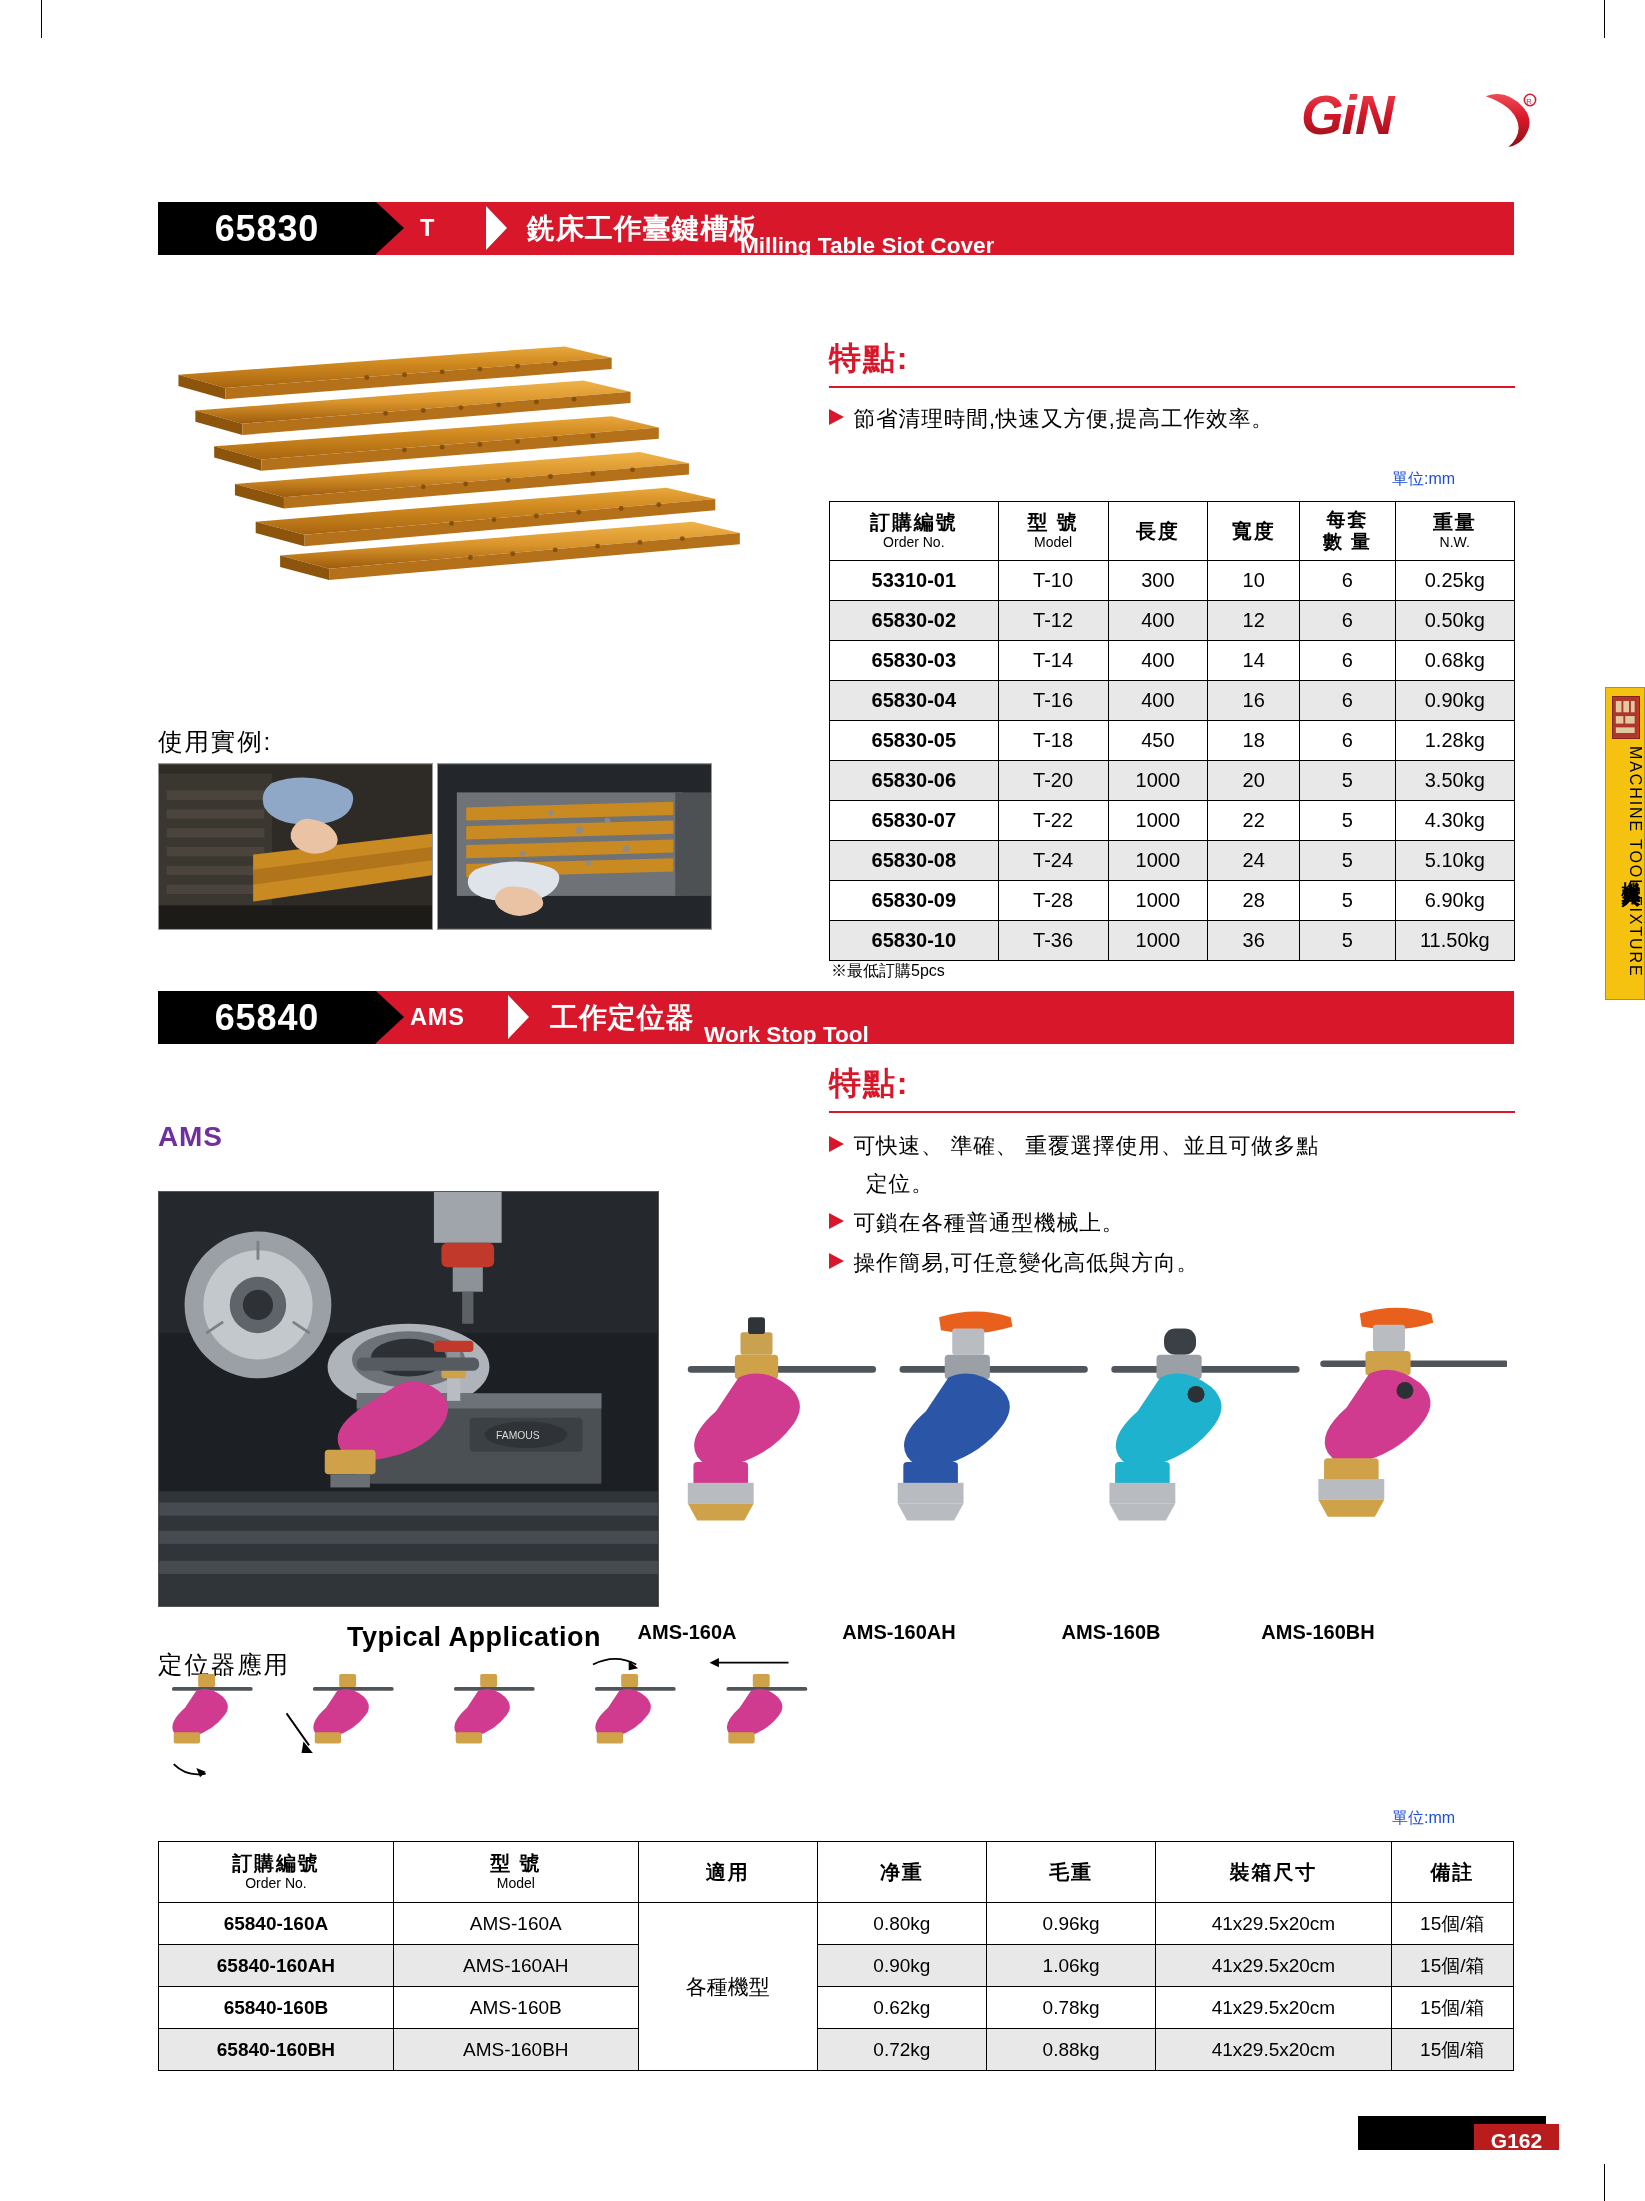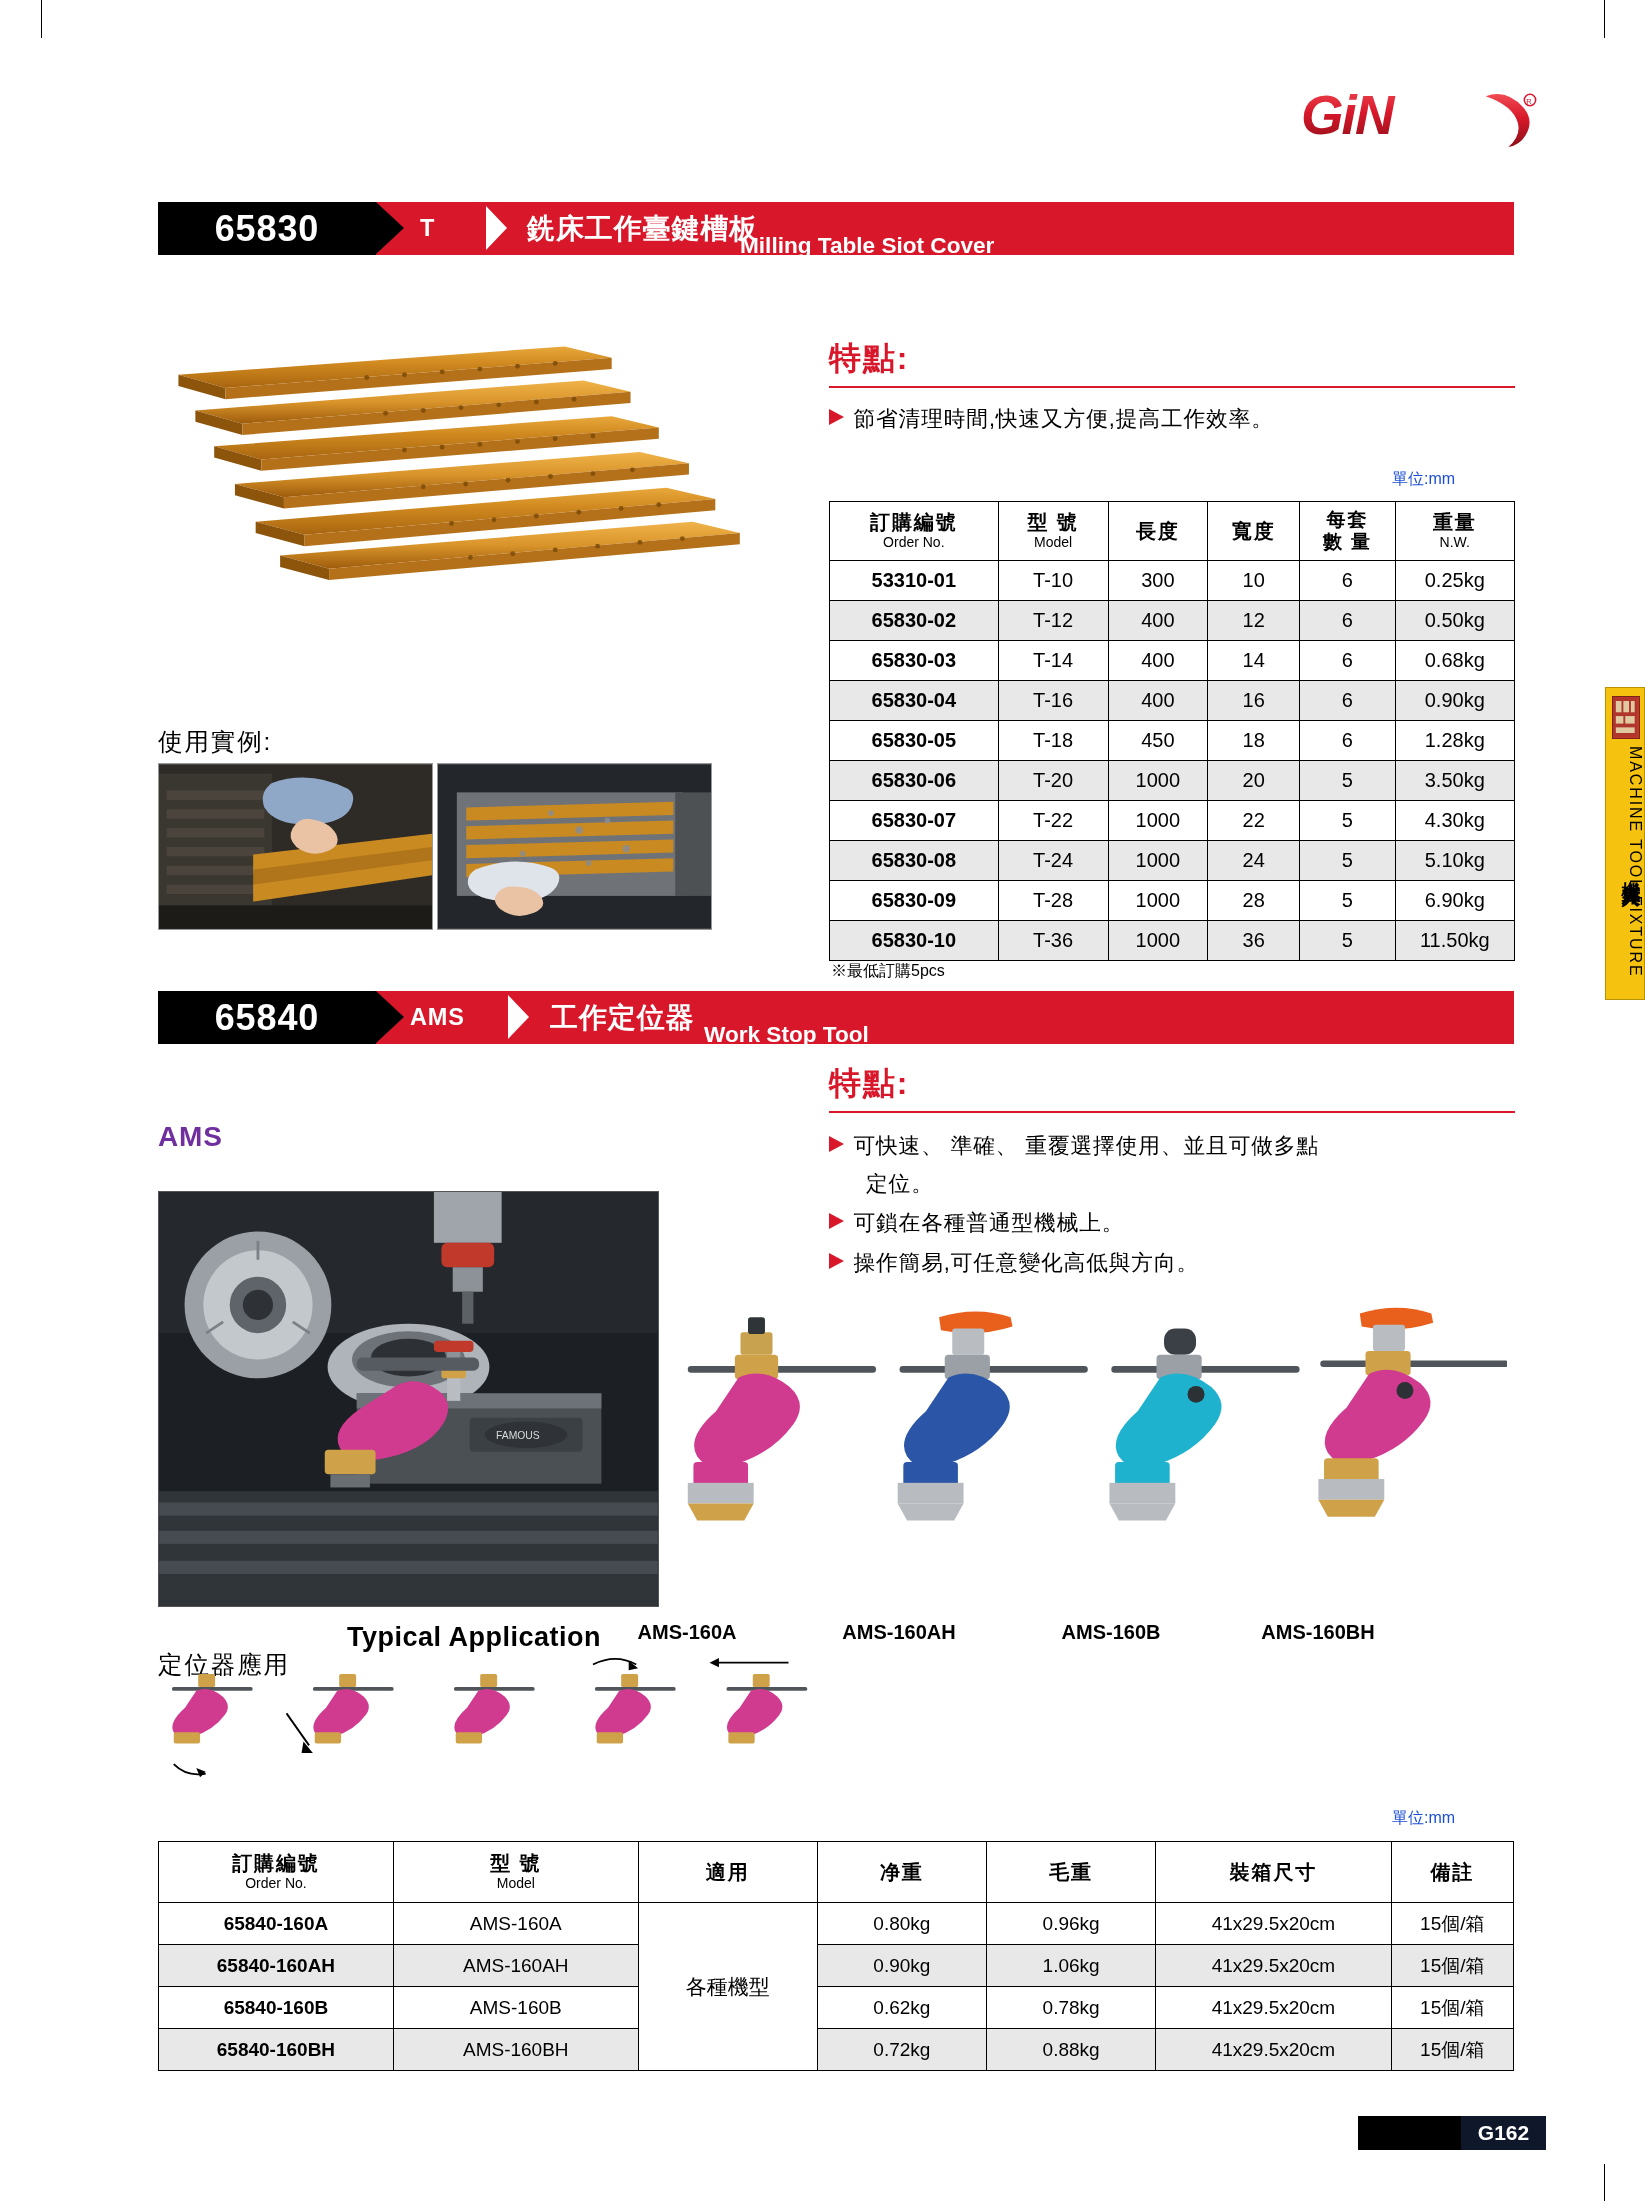--- a/index.html
+++ b/index.html
@@ -295,23 +295,23 @@
 
   
   .pagebar {
     position: absolute;
     right: 99px; bottom: 52px;
     width: 188px; height: 34px;
     background: #000;
   }
   .pagenum {
     position: absolute;
-    right: 99px; bottom: 52px;
-    width: 85px; height: 34px;
-    background: #0f172a;
+    right: 86px; bottom: 52px;
+    width: 85px; height: 26px;
+    background: #b91c1c;
     color: #fff;
     font-size: 21px;
     font-weight: bold;
     text-align: center;
     line-height: 34px;
   }
 </style>
 </head>
 <body>
 

